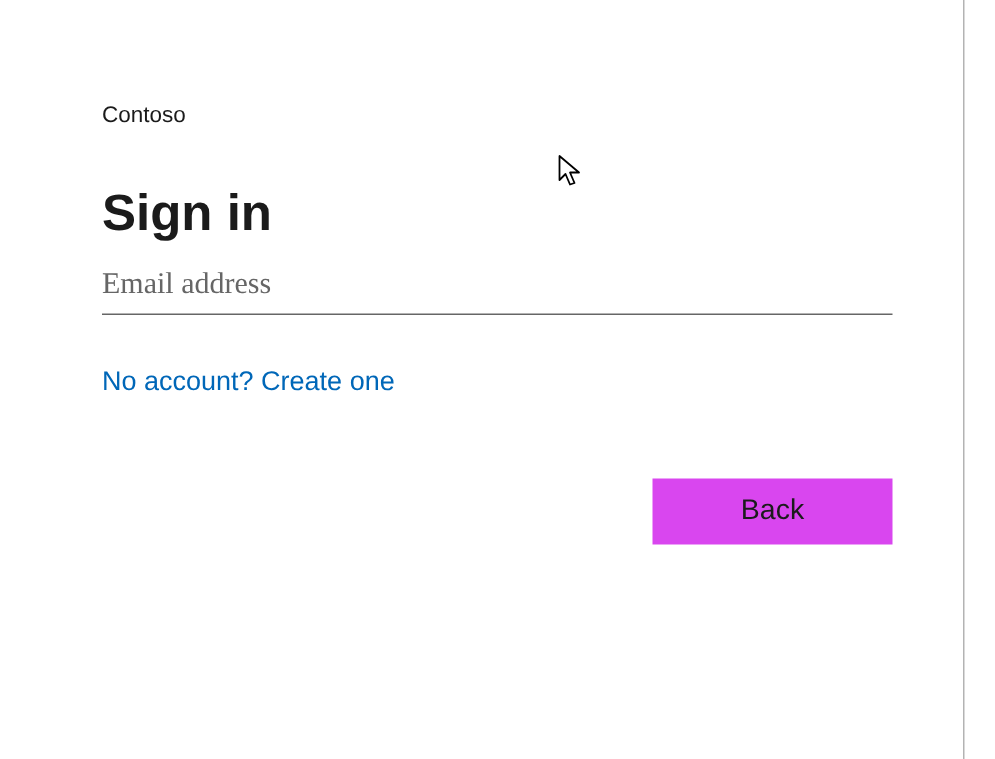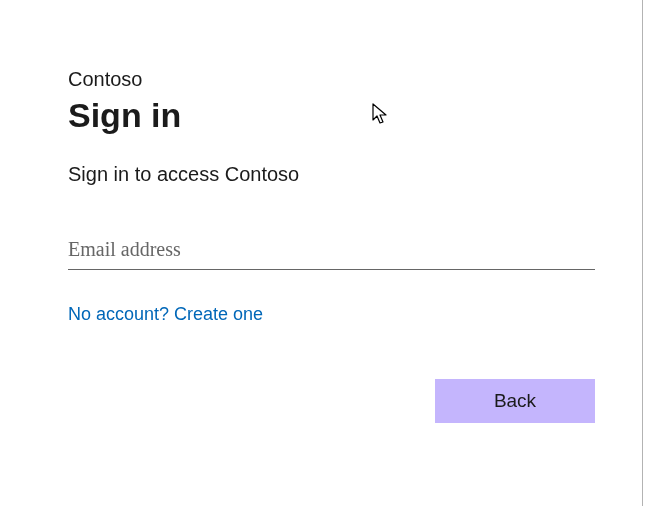--- a/index.html
+++ b/index.html
@@ -13,30 +13,30 @@
       height: 506px;
       background: #ffffff;
       position: relative;
       overflow: hidden;
     }
     .container {
       padding: 68px 68px 0 68px;
       width: 100%;
     }
     .brand-name {
-      font-size: 20px;
+      font-size: 15px;
       font-weight: 400;
       color: #1b1b1b;
-      margin-bottom: 5px;
+      margin-bottom: 38px;
     }
     .sign-in-title {
       font-size: 34px;
       font-weight: 600;
       color: #1b1b1b;
-      margin-bottom: 28px;
+      margin-bottom: 12px;
     }
     .sign-in-subtext {
       font-size: 20px;
       font-weight: 400;
       color: #1b1b1b;
       margin-bottom: 48px;
     }
     .email-input {
       width: 100%;
       border: none;
@@ -70,21 +70,21 @@
       height: 44px;
       border: none;
       font-size: 19px;
       font-family: inherit;
       cursor: pointer;
       display: flex;
       align-items: center;
       justify-content: center;
     }
     .btn-back {
-      background: #c4b5fd;
+      background: #d946ef;
       color: #1b1b1b;
     }
     .btn-next {
       background: #0067b8;
       color: #ffffff;
     }
     .right-border {
       position: absolute;
       top: 0;
       right: 20px;
@@ -100,21 +100,20 @@
     }
   </style>
 </head>
 <body>
 
 <div class="right-border"></div>
 
 <div class="container">
   <div class="brand-name">Contoso</div>
   <h1 class="sign-in-title">Sign in</h1>
-  <div class="sign-in-subtext">Sign in to access Contoso</div>
 
   <input type="text" class="email-input" placeholder="Email address" style="">
 
   <a class="create-account-link">No account? Create one</a>
 
   <div class="button-row">
     <button class="btn btn-back">Back</button>
   </div>
 </div>
 

